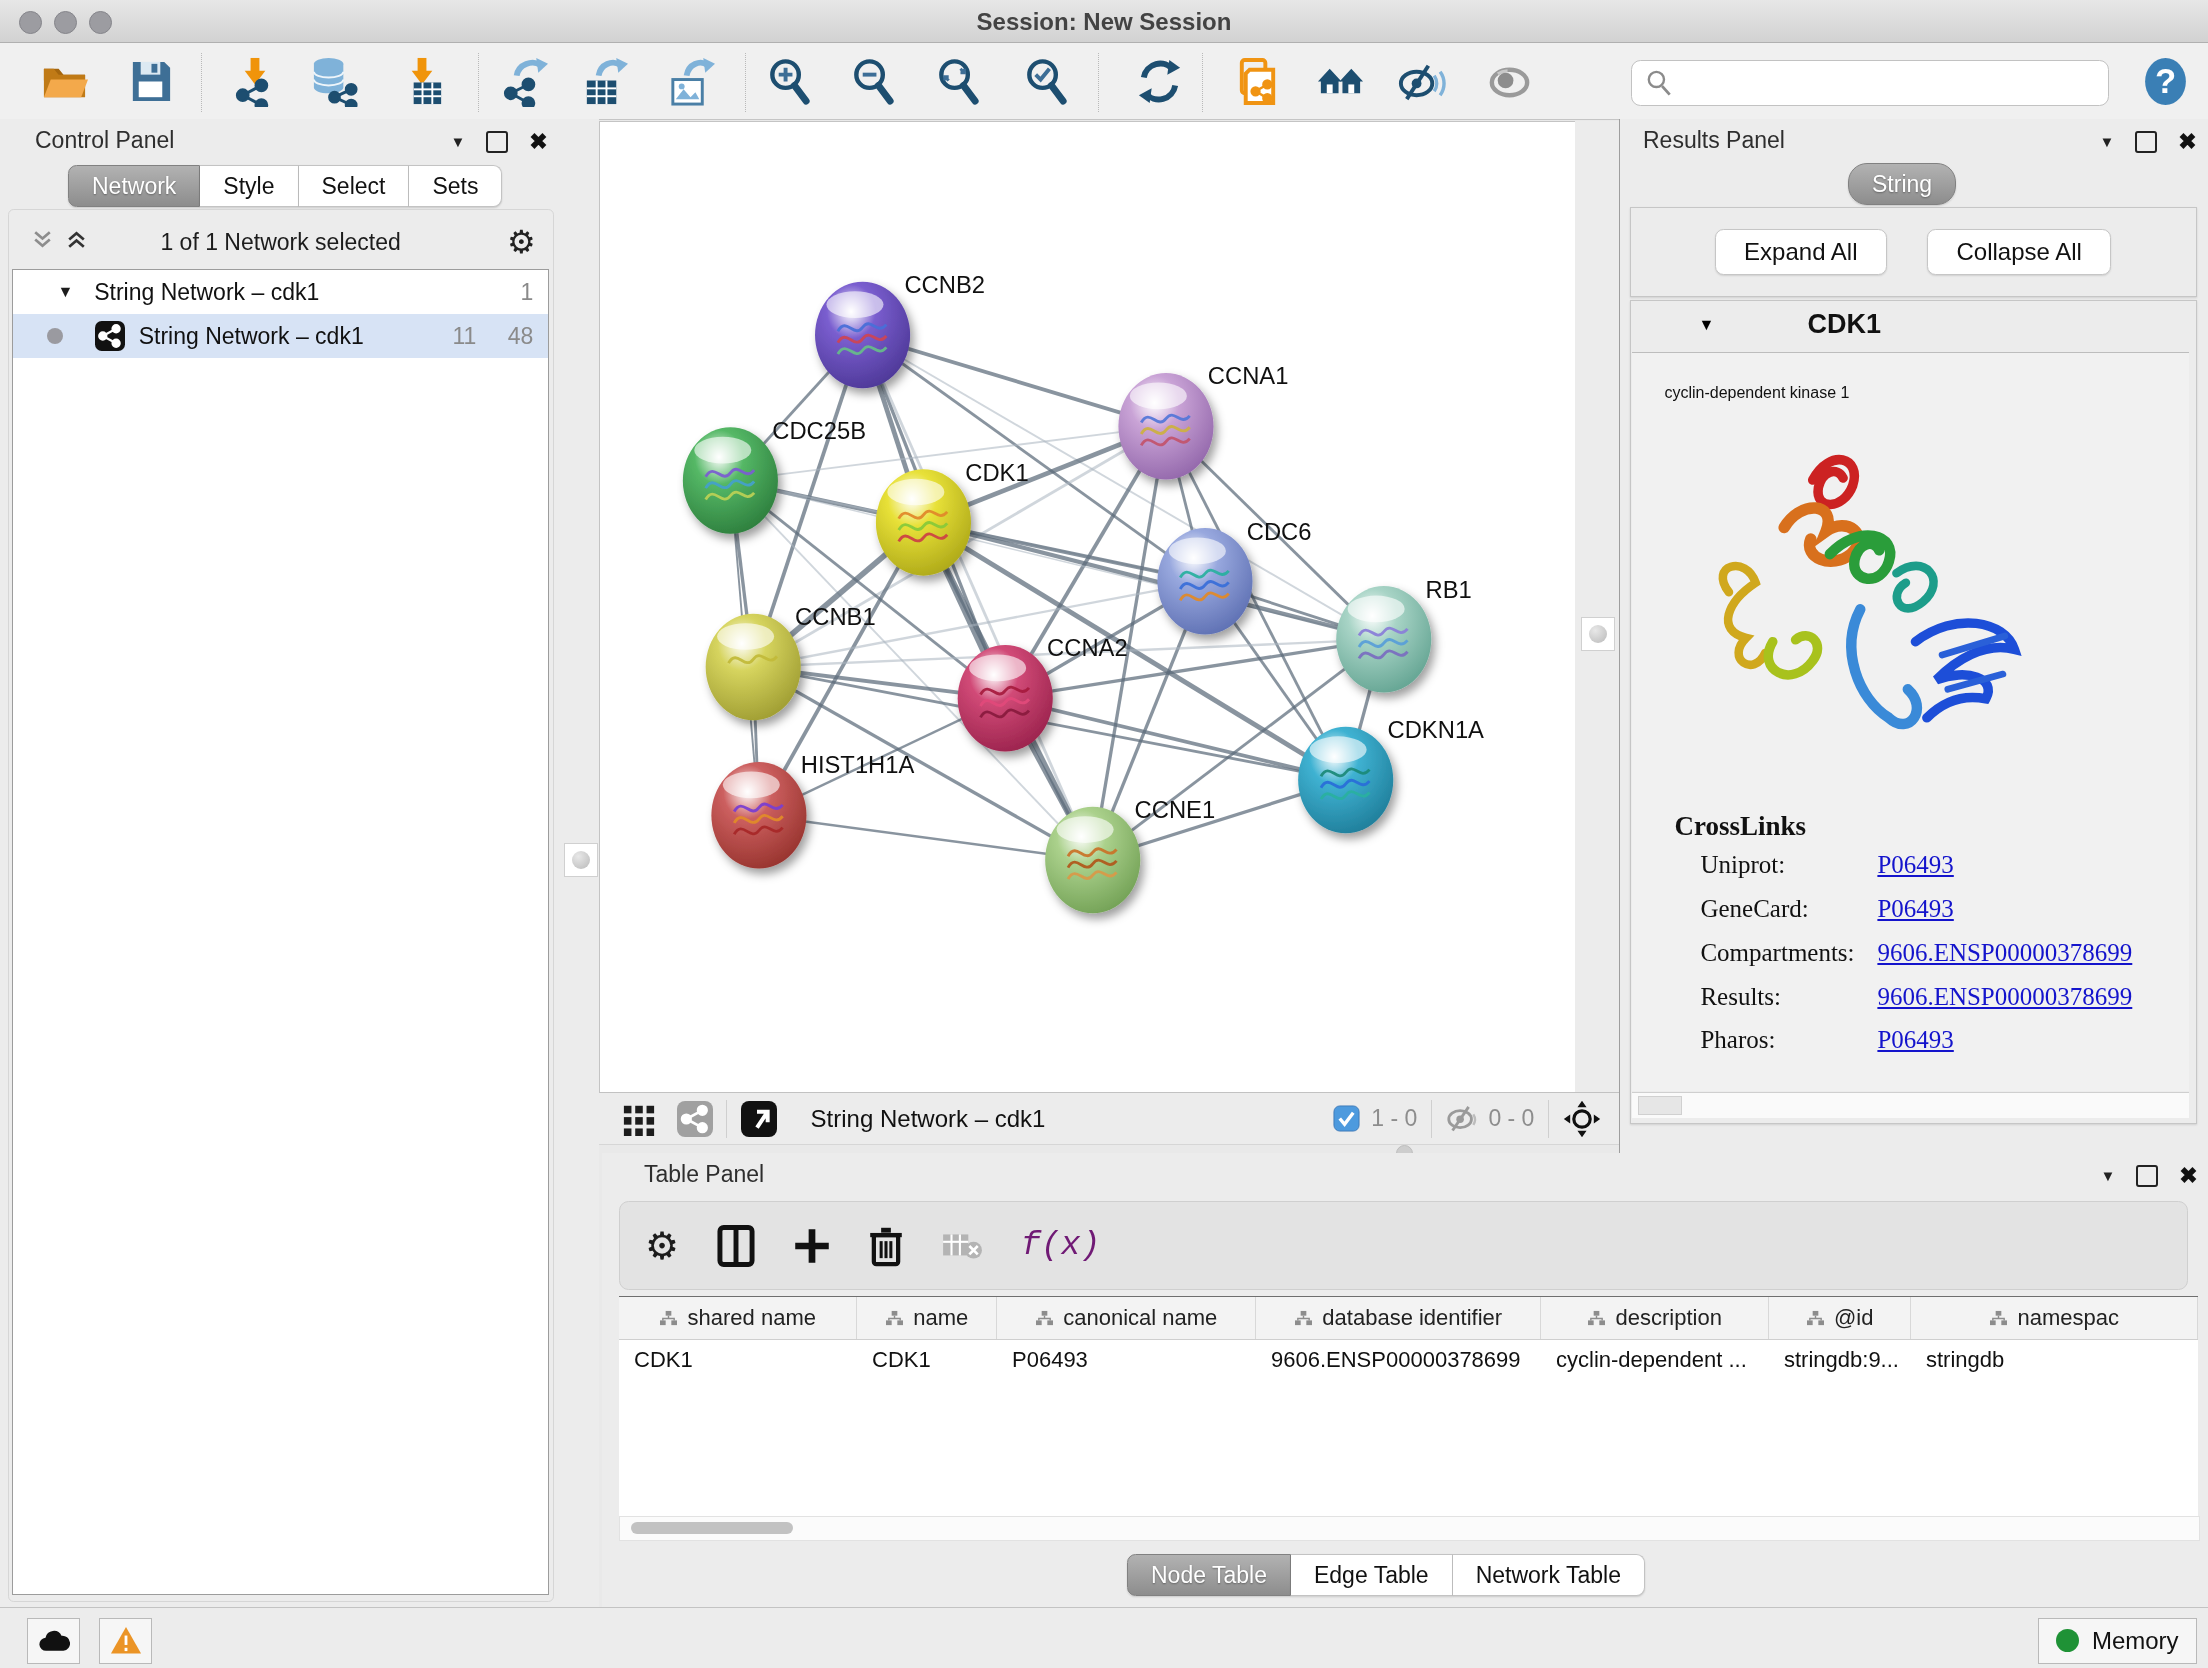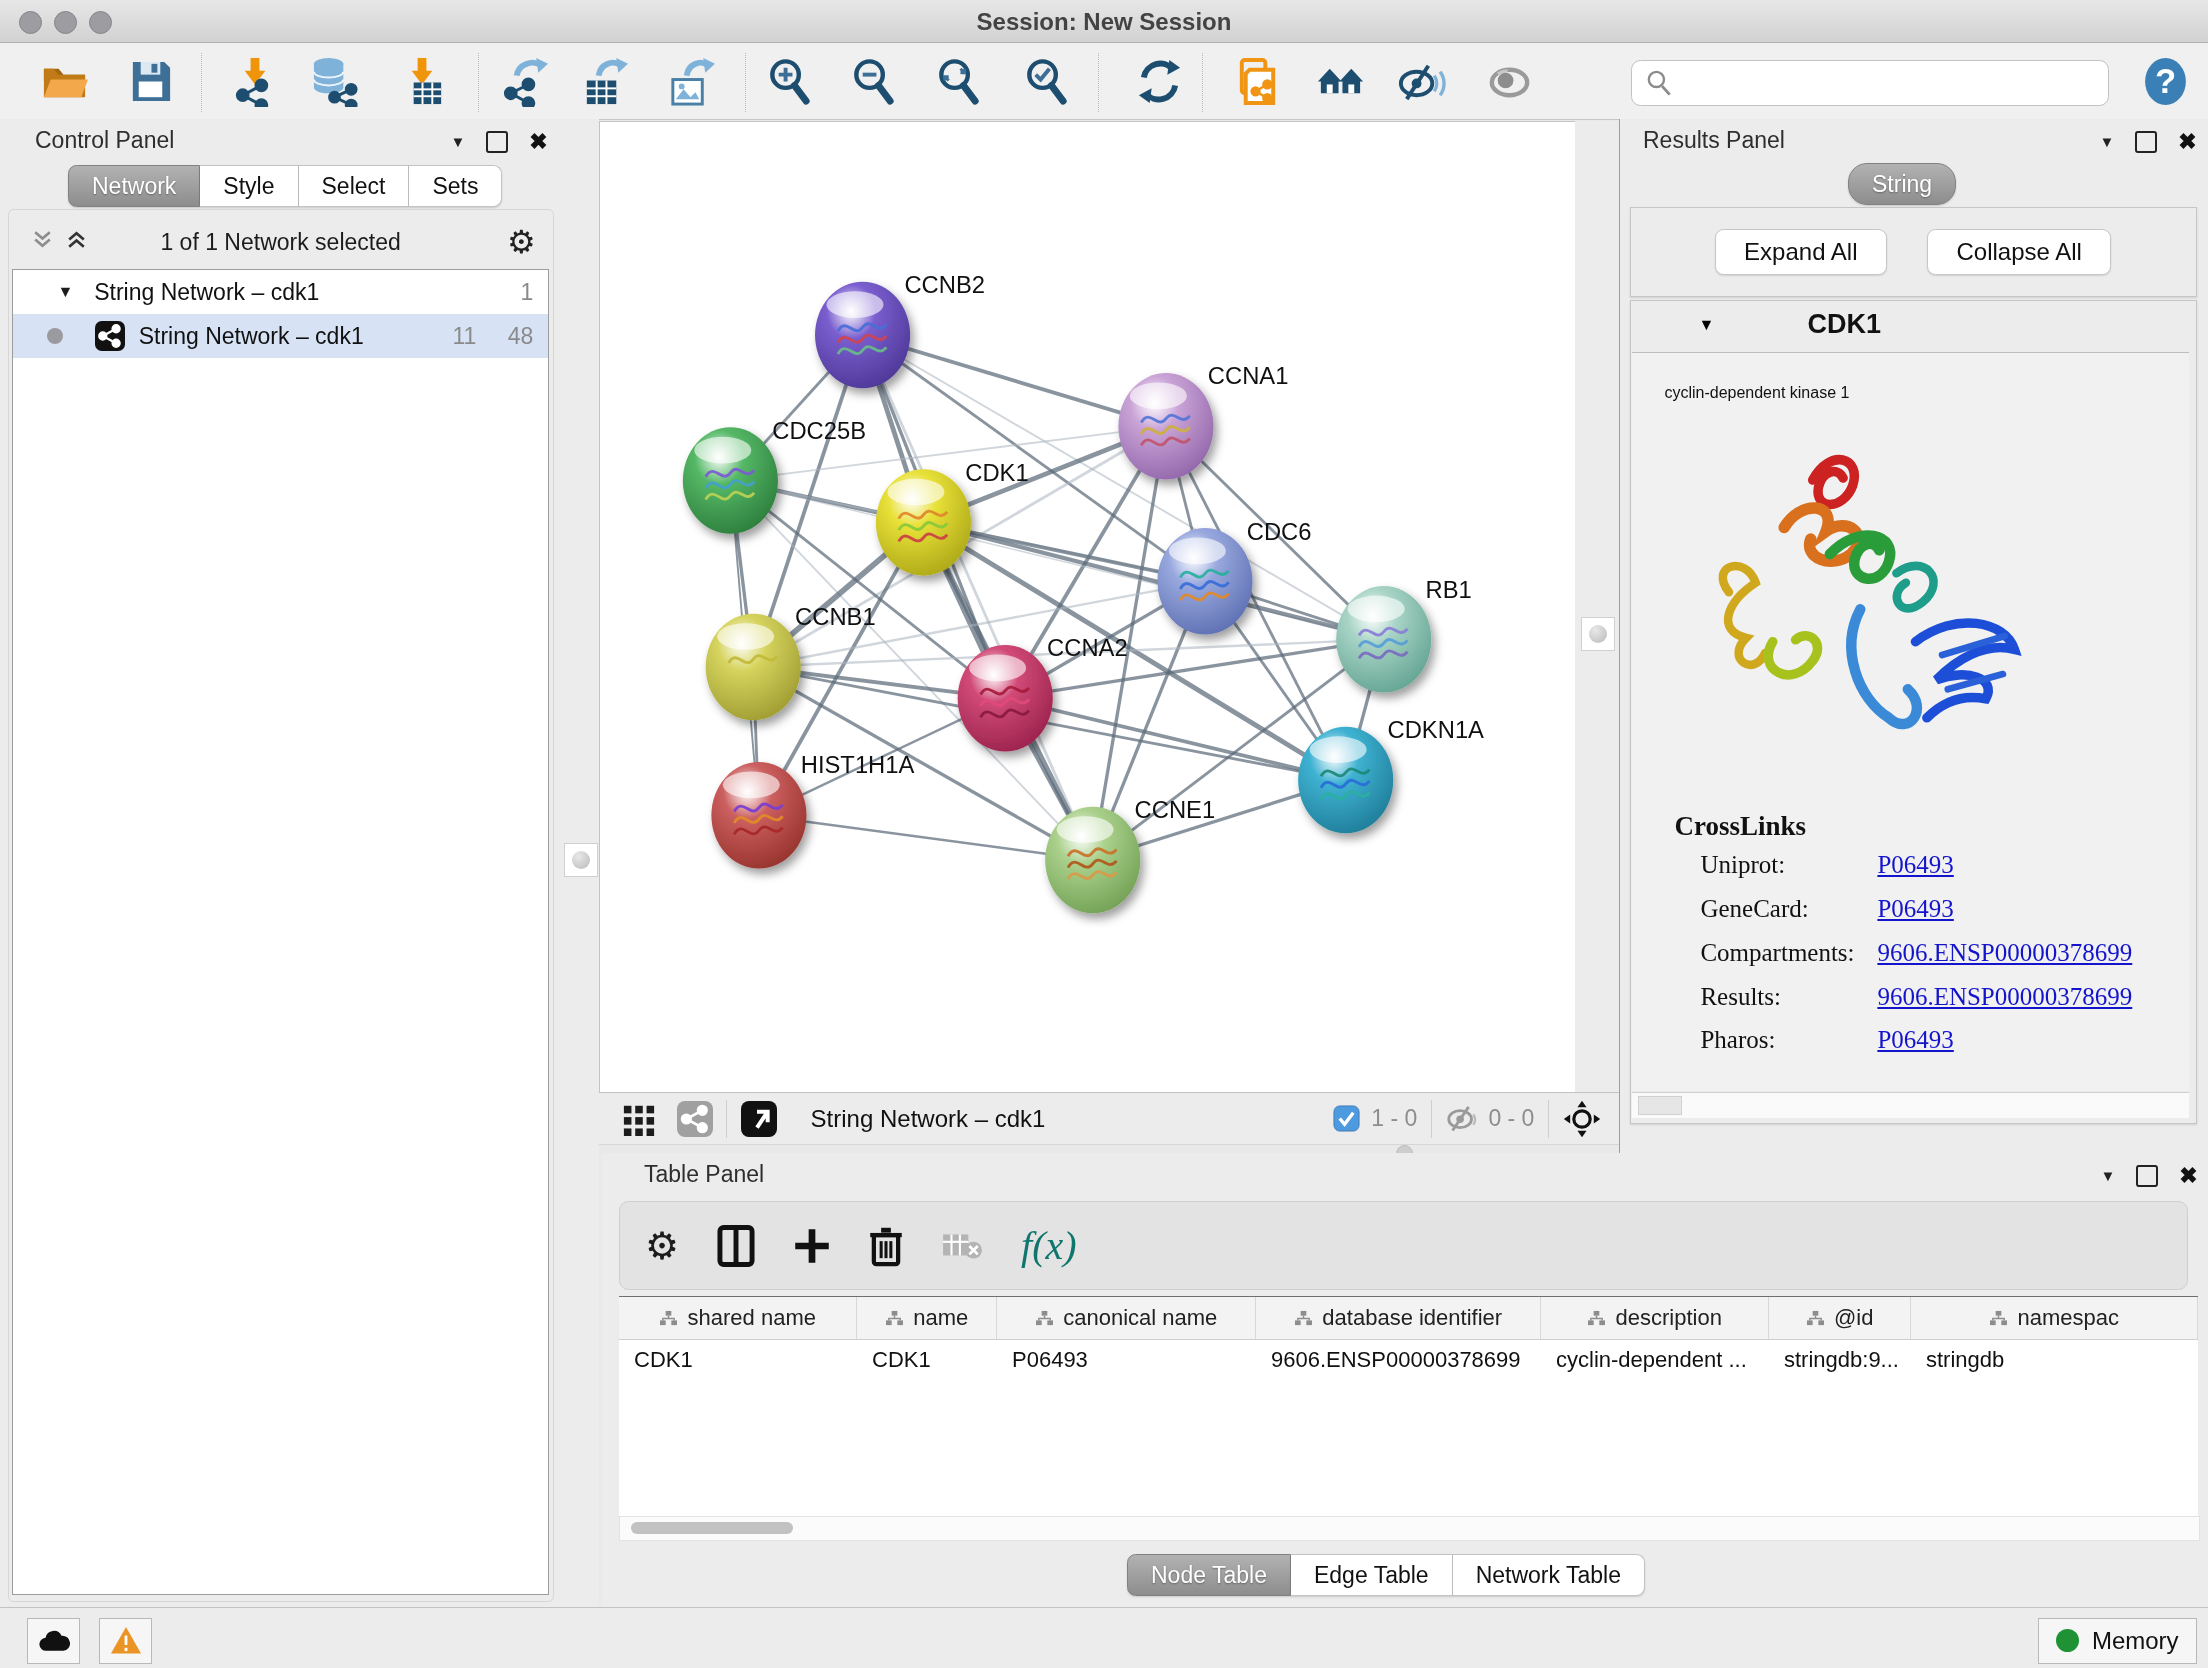--- a/index.html
+++ b/index.html
@@ -707,21 +707,21 @@
         <line x1="18" y1="13" x2="18" y2="27" stroke="#111" stroke-width="2.5"></line>
       </svg>
       <svg width="42" height="32" viewBox="0 0 40 30">
         <rect x="2" y="4" width="24" height="20" fill="#b4b4b4"></rect>
         <line x1="2" y1="11" x2="26" y2="11" stroke="#fff" stroke-width="2"></line>
         <line x1="10" y1="4" x2="10" y2="24" stroke="#fff" stroke-width="2"></line>
         <line x1="18" y1="4" x2="18" y2="24" stroke="#fff" stroke-width="2"></line>
         <circle cx="31" cy="19" r="8" fill="#b4b4b4"></circle>
         <path d="M27 15 l8 8 m0 -8 l-8 8" stroke="#fff" stroke-width="2.5"></path>
       </svg>
-      <span style="font-family:Liberation Serif, serif;font-style:italic;font-size:40px;color:#0f766e">f(x)</span>
+      <span style="font-family:Liberation Mono, monospace;font-style:italic;font-size:33px;color:#701a75">f(x)</span>
     </div>
     <div id="tp-table">
       <div class="th-row" id="tp-head">
           <div class="th-cell" style="width: 238px;">
             <svg width="19" height="17" viewBox="0 0 20 18">
               <rect x="7" y="1" width="6" height="5" fill="#8d8d8d"></rect>
               <rect x="1" y="11" width="6" height="5" fill="#8d8d8d"></rect>
               <rect x="13" y="11" width="6" height="5" fill="#8d8d8d"></rect>
               <path d="M10 6 v3 M4 11 v-2 h12 v2" stroke="#8d8d8d" stroke-width="1.5" fill="none"></path>
             </svg>

